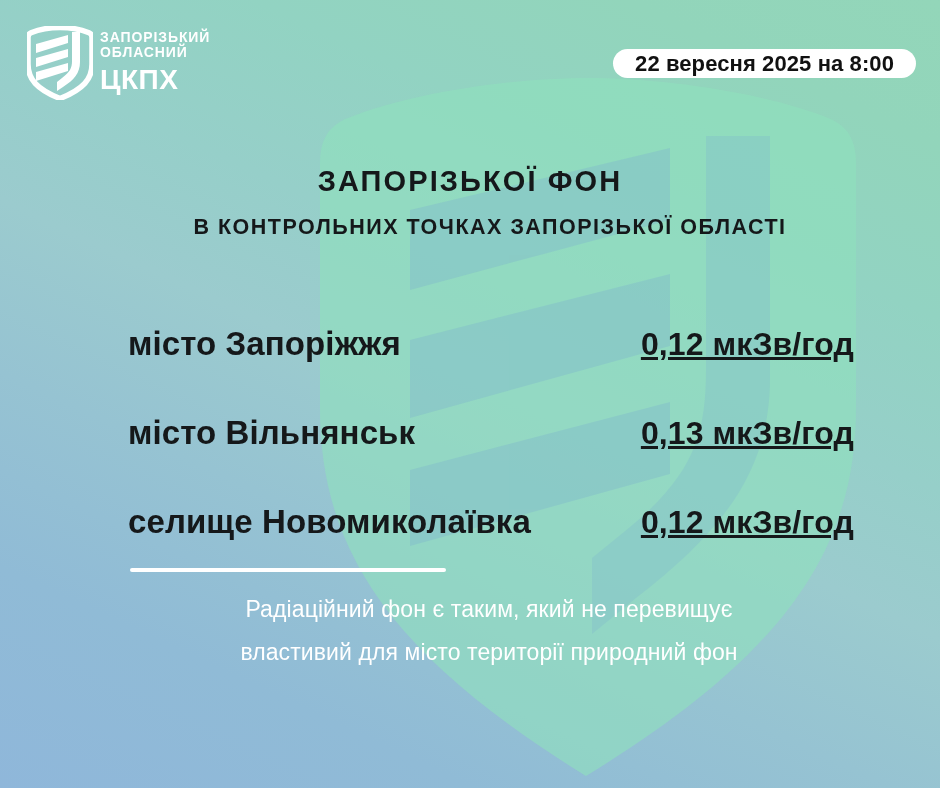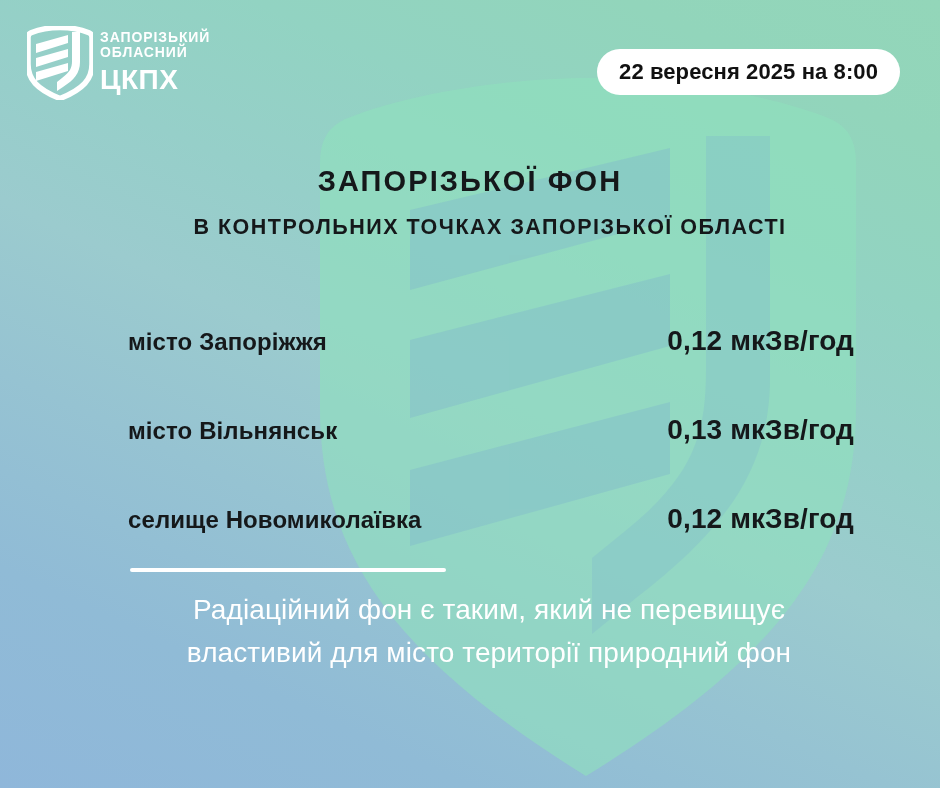--- a/index.html
+++ b/index.html
@@ -71,23 +71,23 @@
     letter-spacing: 0.5px;
     line-height: 34px;
     margin-top: 3px;
     color: #ffffff;
     white-space: nowrap;
   }
 
   
   #date-pill {
     position: absolute;
-    right: 40px;
+    right: 24px;
     top: 49px;
-    height: 46px;
+    height: 29px;
     min-width: 302px;
     border-radius: 24px;
     background: #ffffff;
     display: flex;
     align-items: center;
     justify-content: center;
     box-sizing: border-box;
     padding: 8px 22px;
   }
   #date-pill-text {
@@ -134,33 +134,34 @@
   }
   .row {
     display: flex;
     align-items: baseline;
     justify-content: space-between;
     height: 46px;
     margin-bottom: 43px;
   }
   .row:last-child { margin-bottom: 0; }
   .row-label {
-    font-size: 24px;
+    font-size: 33px;
     font-weight: bold;
     color: #15181a;
     letter-spacing: 0.1px;
     white-space: nowrap;
   }
   .row-value {
-    font-size: 28px;
+    font-size: 32px;
     font-weight: bold;
     color: #15181a;
     letter-spacing: 0.1px;
     white-space: nowrap;
     text-align: right;
+    text-decoration: underline;
   }
 
   
   #divider {
     position: absolute;
     left: 130px;
     top: 568px;
     width: 316px;
     height: 4px;
     background: #ffffff;
@@ -169,21 +170,21 @@
 
   
   #footer-note {
     position: absolute;
     left: 0;
     top: 588px;
     width: 940px;
     text-align: center;
   }
   .note-line {
-    font-size: 28px;
+    font-size: 23px;
     color: #ffffff;
     line-height: 43px;
     letter-spacing: 0.1px;
     white-space: nowrap;
     padding-left: 38px;
   }
 </style>
 </head>
 <body>
 

